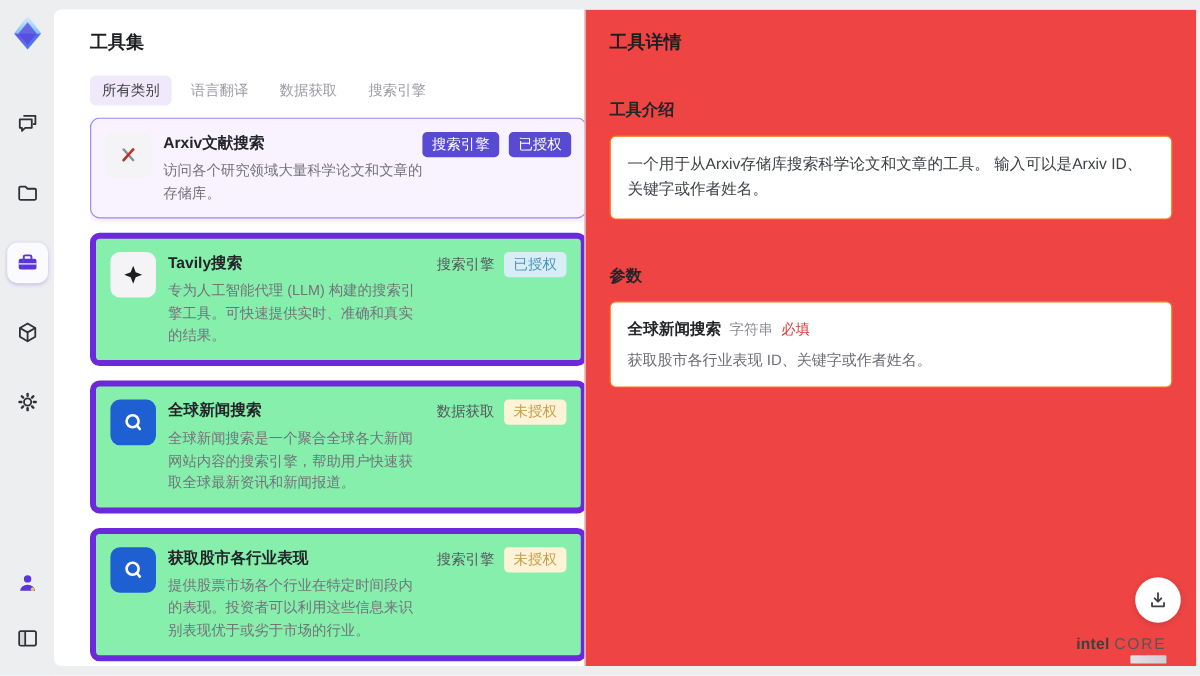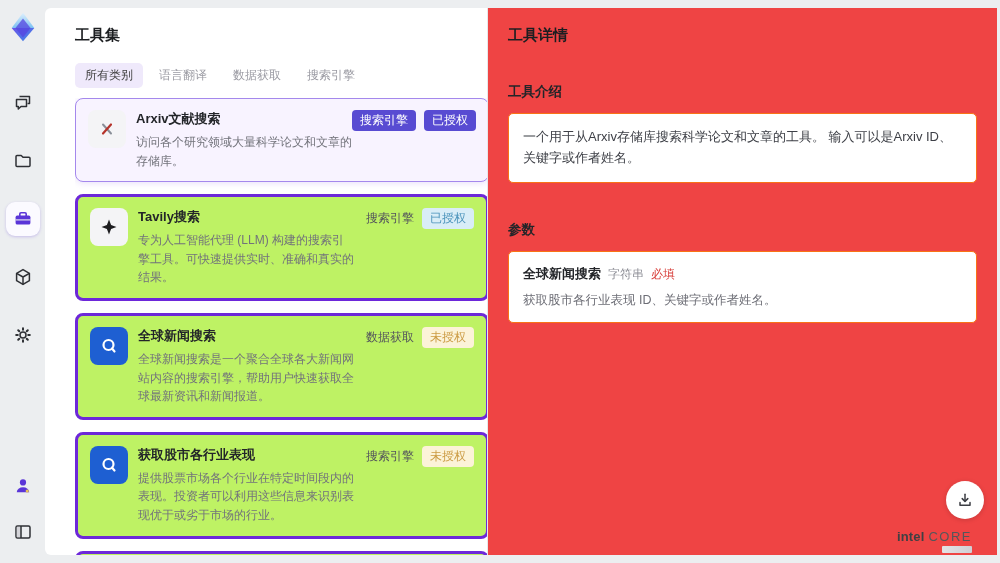--- a/index.html
+++ b/index.html
@@ -23,21 +23,21 @@
 
   
   .toolset { position:absolute; left:10px; top:0; width:455px; height:100%; padding:18px 0 0 20px; }
   .page-title { font-size:15px; font-weight:bold; color:#1c1e21; }
   .tabs { display:flex; gap:6px; margin-top:18px; }
   .tab { font-size:12px; color:#9b9ba3; padding:4px 10px; border-radius:5px; cursor:pointer; white-space:nowrap; }
   .tab.active { background:#efe9fb; color:#404040; }
 
   .tool-list-wrap { position:relative; margin-top:10px; width:428px; height:465px; }
   .tool-list { position:absolute; left:0; top:0; width:414px; height:100%; overflow:hidden; }
-  .tool-card { position:relative; display:flex; gap:10px; background:#bef264; border:3px solid #6d28d9;
+  .tool-card { position:relative; display:flex; gap:10px; background:#86efac; border:5px solid #6d28d9;
     border-radius:8px; padding:11px 12px; margin-bottom:12px; cursor:pointer; }
   .tool-card.selected { background:#f8f3ff; border:1.5px solid #a488ec;
     box-shadow:0 1px 6px rgba(122,74,226,.18); }
   .tool-icon { flex:0 0 38px; width:38px; height:38px; border-radius:8px; background:#f4f4f6;
     display:flex; align-items:center; justify-content:center; }
   .tool-icon.blue { background:#1e5fd2; }
   .tool-main { flex:1; min-width:0; padding-right:120px; }
   .tool-name { font-size:13px; font-weight:bold; color:#232529; }
   .tool-desc { font-size:12px; color:#72737b; line-height:1.55; margin-top:5px; }
   .tool-tags { position:absolute; right:12px; top:11px; display:flex; gap:8px; align-items:center; }

